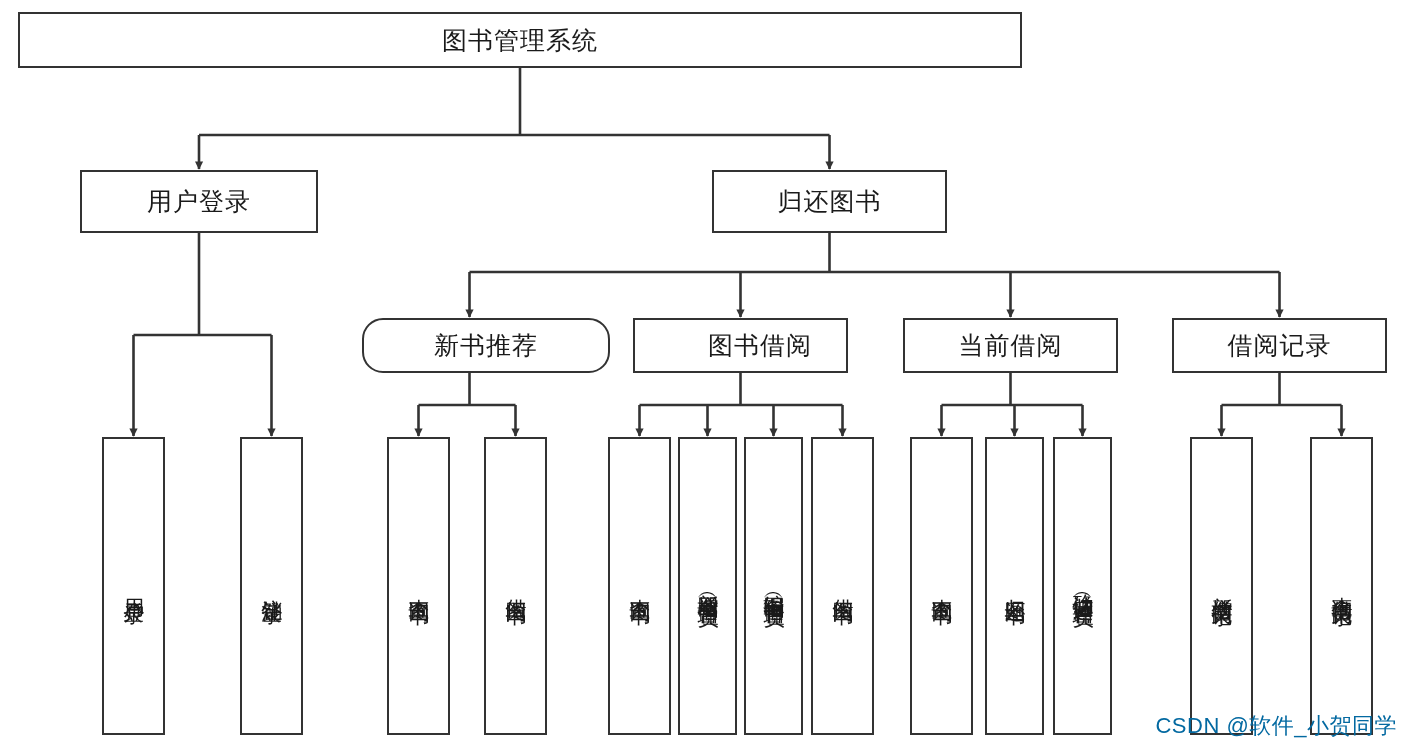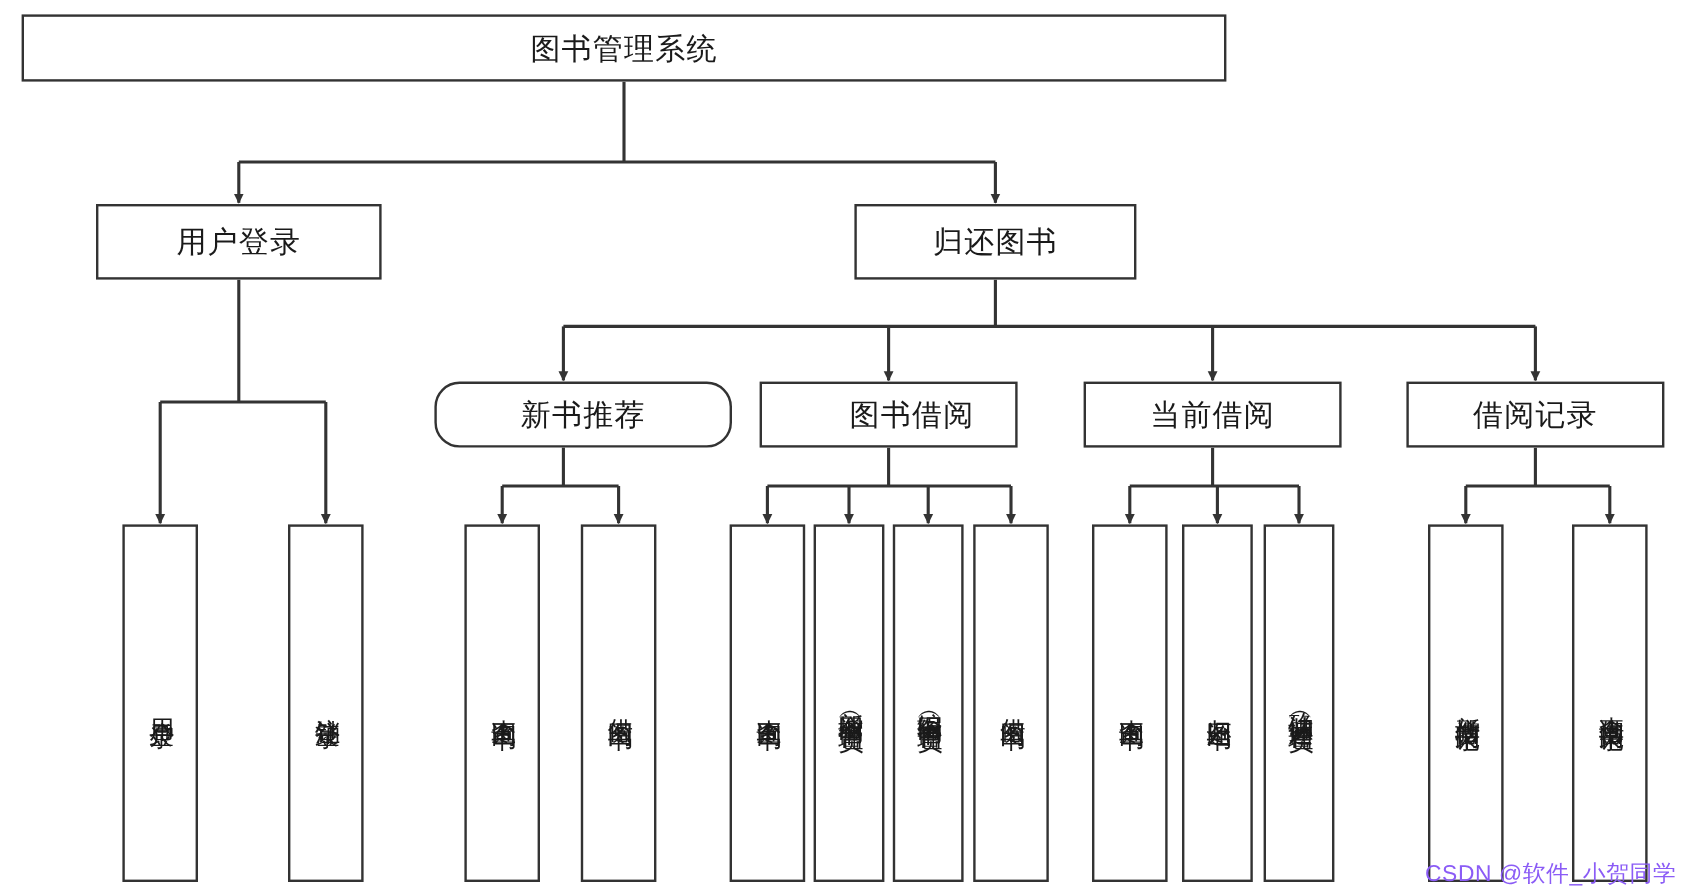--- a/index.html
+++ b/index.html
@@ -51,22 +51,22 @@
     line-height: 1.28;
     letter-spacing: 2px;
     color: #1a1a1a;
     text-align: center;
     white-space: nowrap;
   }
   .watermark {
     position: absolute;
     right: 8px;
     bottom: 6px;
-    font-size: 19px;
-    color: #8b5cf6;
+    font-size: 22px;
+    color: #0369a1;
     letter-spacing: 0.5px;
     white-space: nowrap;
   }
 </style>
 </head>
 <body>
 
 <div id="canvas">
 
   <svg id="edges" viewBox="0 0 1405 747" xmlns="http://www.w3.org/2000/svg">

